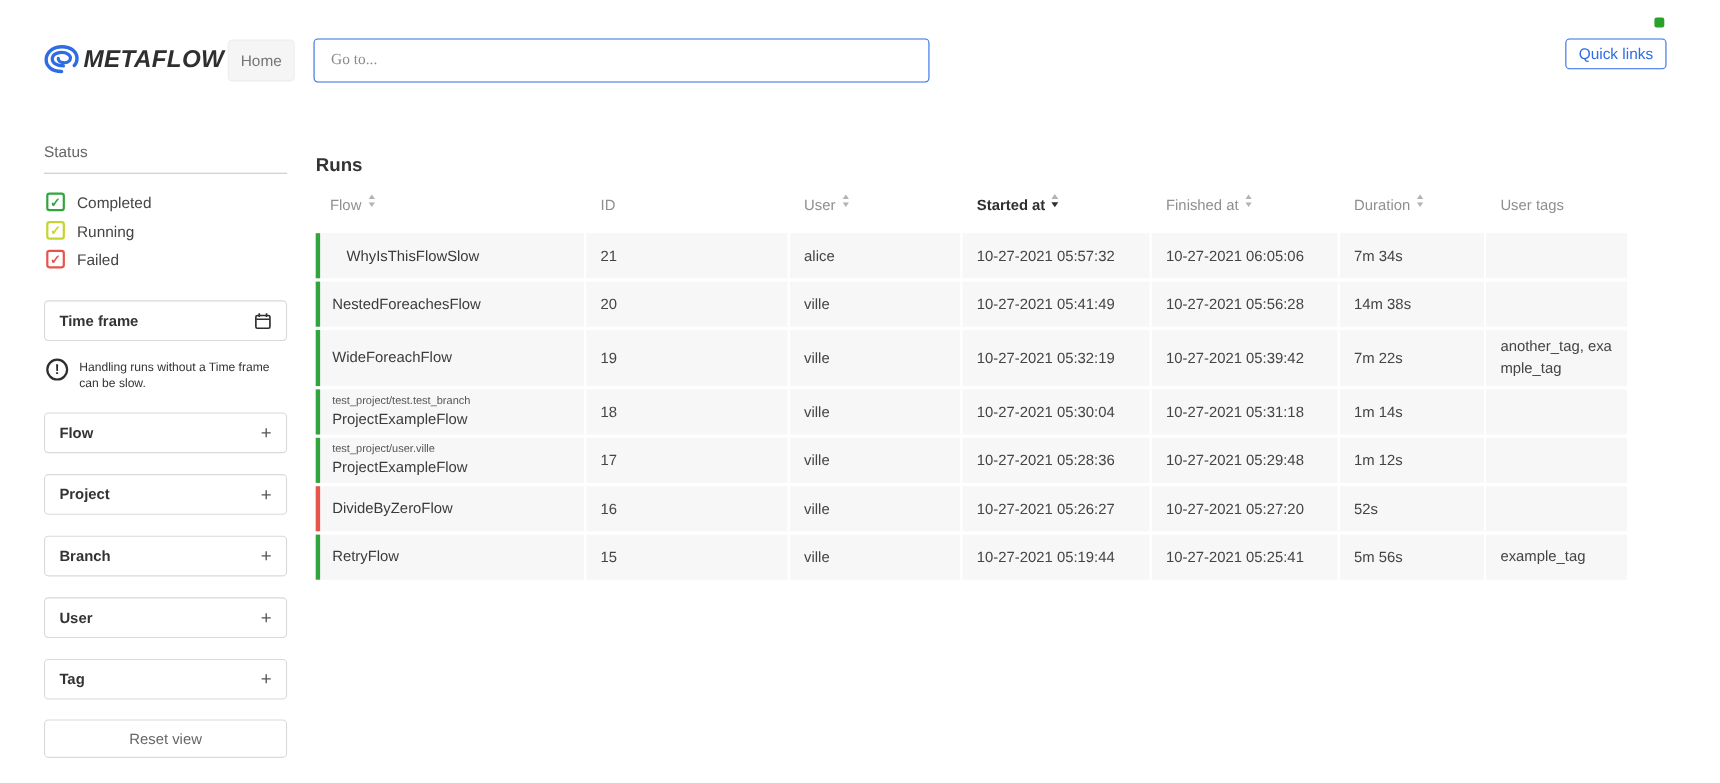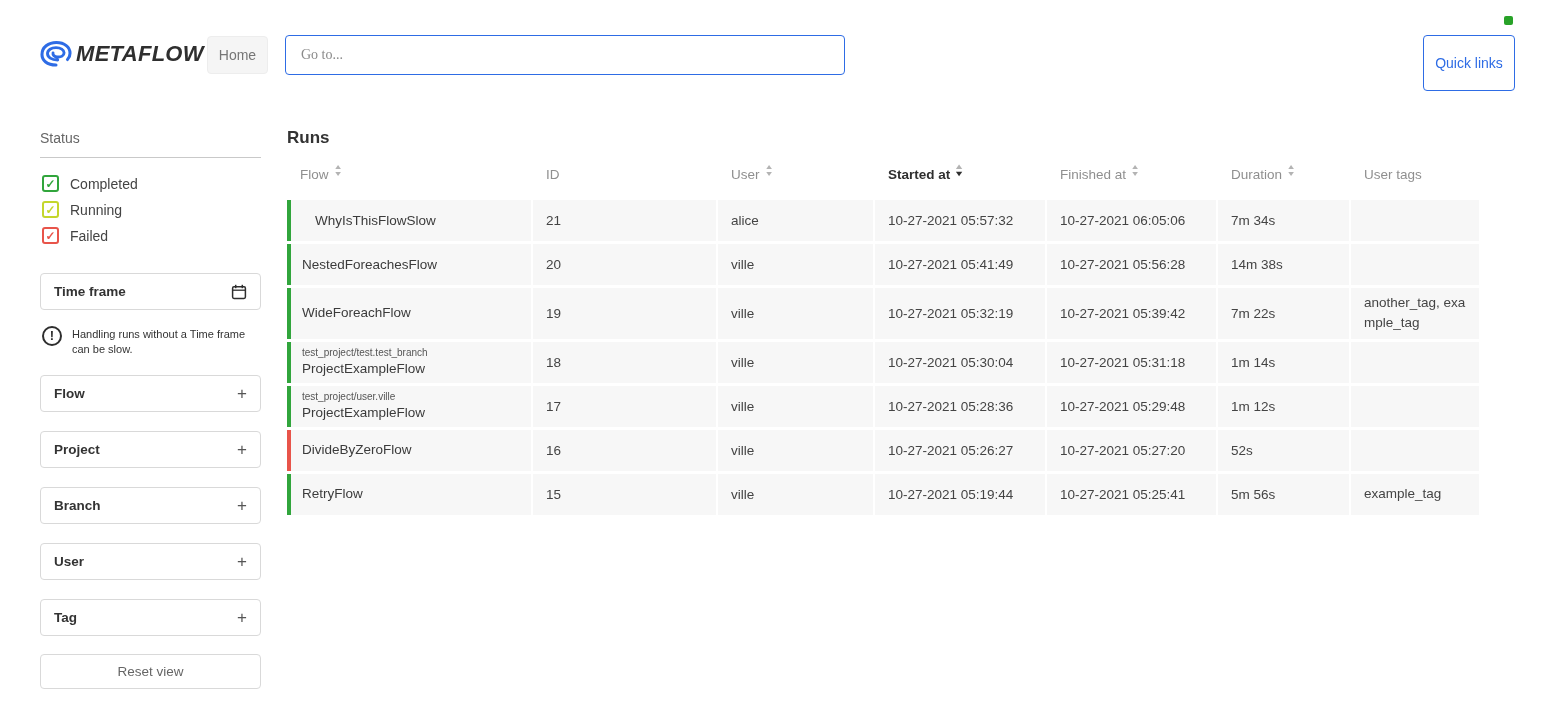--- a/index.html
+++ b/index.html
@@ -10,21 +10,21 @@
   
   .logo { position: absolute; left: 38px; top: 37px; display: flex; align-items: center; gap: 2px; }
   .logo-text { font-size: 22px; font-weight: 800; font-style: italic; color: #2f2f2f; letter-spacing: .3px; }
   .home-btn { position: absolute; left: 207px; top: 36px; width: 61px; height: 38px;
     background: #f5f5f5; border: 1px solid #ededed; border-radius: 4px;
     color: #757575; font-size: 14px; font-family: inherit; cursor: pointer; }
   .goto-input { position: absolute; left: 285px; top: 35px; width: 560px; height: 40px;
     border: 1px solid #2e6ce5; border-radius: 4px; padding: 0 15px; font-size: 14px;
     color: #555; font-family: Liberation Serif, serif; outline: none; }
   .goto-input::placeholder { color: #8a8a8a; }
-  .quick-links { position: absolute; left: 1423px; top: 35px; width: 92px; height: 56px;
+  .quick-links { position: absolute; left: 1423px; top: 35px; width: 92px; height: 28px;
     background: #fff; border: 1px solid #2e6ce5; border-radius: 4px;
     color: #2e6ce5; font-size: 14px; font-family: inherit; cursor: pointer; }
   .status-dot { position: absolute; left: 1504px; top: 16px; width: 9px; height: 9px; border-radius: 2px; }
 
   
   .sidebar { position: absolute; left: 40px; top: 130px; width: 221px; }
   .status-label { font-size: 14px; color: #666; padding-bottom: 11px; border-bottom: 1px solid #c9c9c9; }
   .status-list { padding: 8px 0 10px 2px; }
   .checkbox-row { display: flex; align-items: center; gap: 11px; margin: 9px 0; cursor: pointer; }
   .checkbox { width: 17px; height: 17px; border: 2px solid; border-radius: 3px; background: #fff;
@@ -40,21 +40,21 @@
   .warning { display: flex; gap: 10px; align-items: flex-start; margin: 16px 0 18px 2px; }
   .warn-icon { width: 20px; height: 20px; border: 2px solid #2e2e2e; border-radius: 50%;
     color: #2e2e2e; font-weight: bold; font-size: 13px; line-height: 16px;
     text-align: center; flex-shrink: 0; }
   .warn-text { font-size: 11px; color: #333; line-height: 1.35; padding-top: 1px; }
   .filter-list .side-box { margin-bottom: 19px; }
   .reset-btn { width: 100%; height: 35px; border: 1px solid #d9d9d9; border-radius: 4px;
     background: #fff; color: #666; font-size: 13.5px; font-family: inherit; cursor: pointer; margin-top: -1px; }
 
   
-  .main { position: absolute; left: 287px; top: 128px; width: 1180px; }
+  .main { position: absolute; left: 287px; top: 140px; width: 1180px; }
   .runs-title { font-size: 17px; font-weight: bold; color: #333; }
   .grid-cols { display: grid; grid-template-columns: 244px 183px 155px 170px 169px 131px 128px; gap: 2px; }
   .thead { height: 52px; align-items: center; }
   .th { display: flex; align-items: center; gap: 7px; padding-left: 13px;
     font-size: 13.5px; color: #8f8f8f; cursor: pointer; }
   .th.active { color: #2f2f2f; font-weight: bold; }
   .sort-icon { display: flex; flex-direction: column; align-items: center; line-height: 0; }
   .sort-icon span { font-size: 8px; transform: scaleX(1.4); color: #b3b3b3; height: 7px; }
   .sort-icon .on { color: #2f2f2f; }
   .trow { margin-bottom: 3px; cursor: pointer; }

